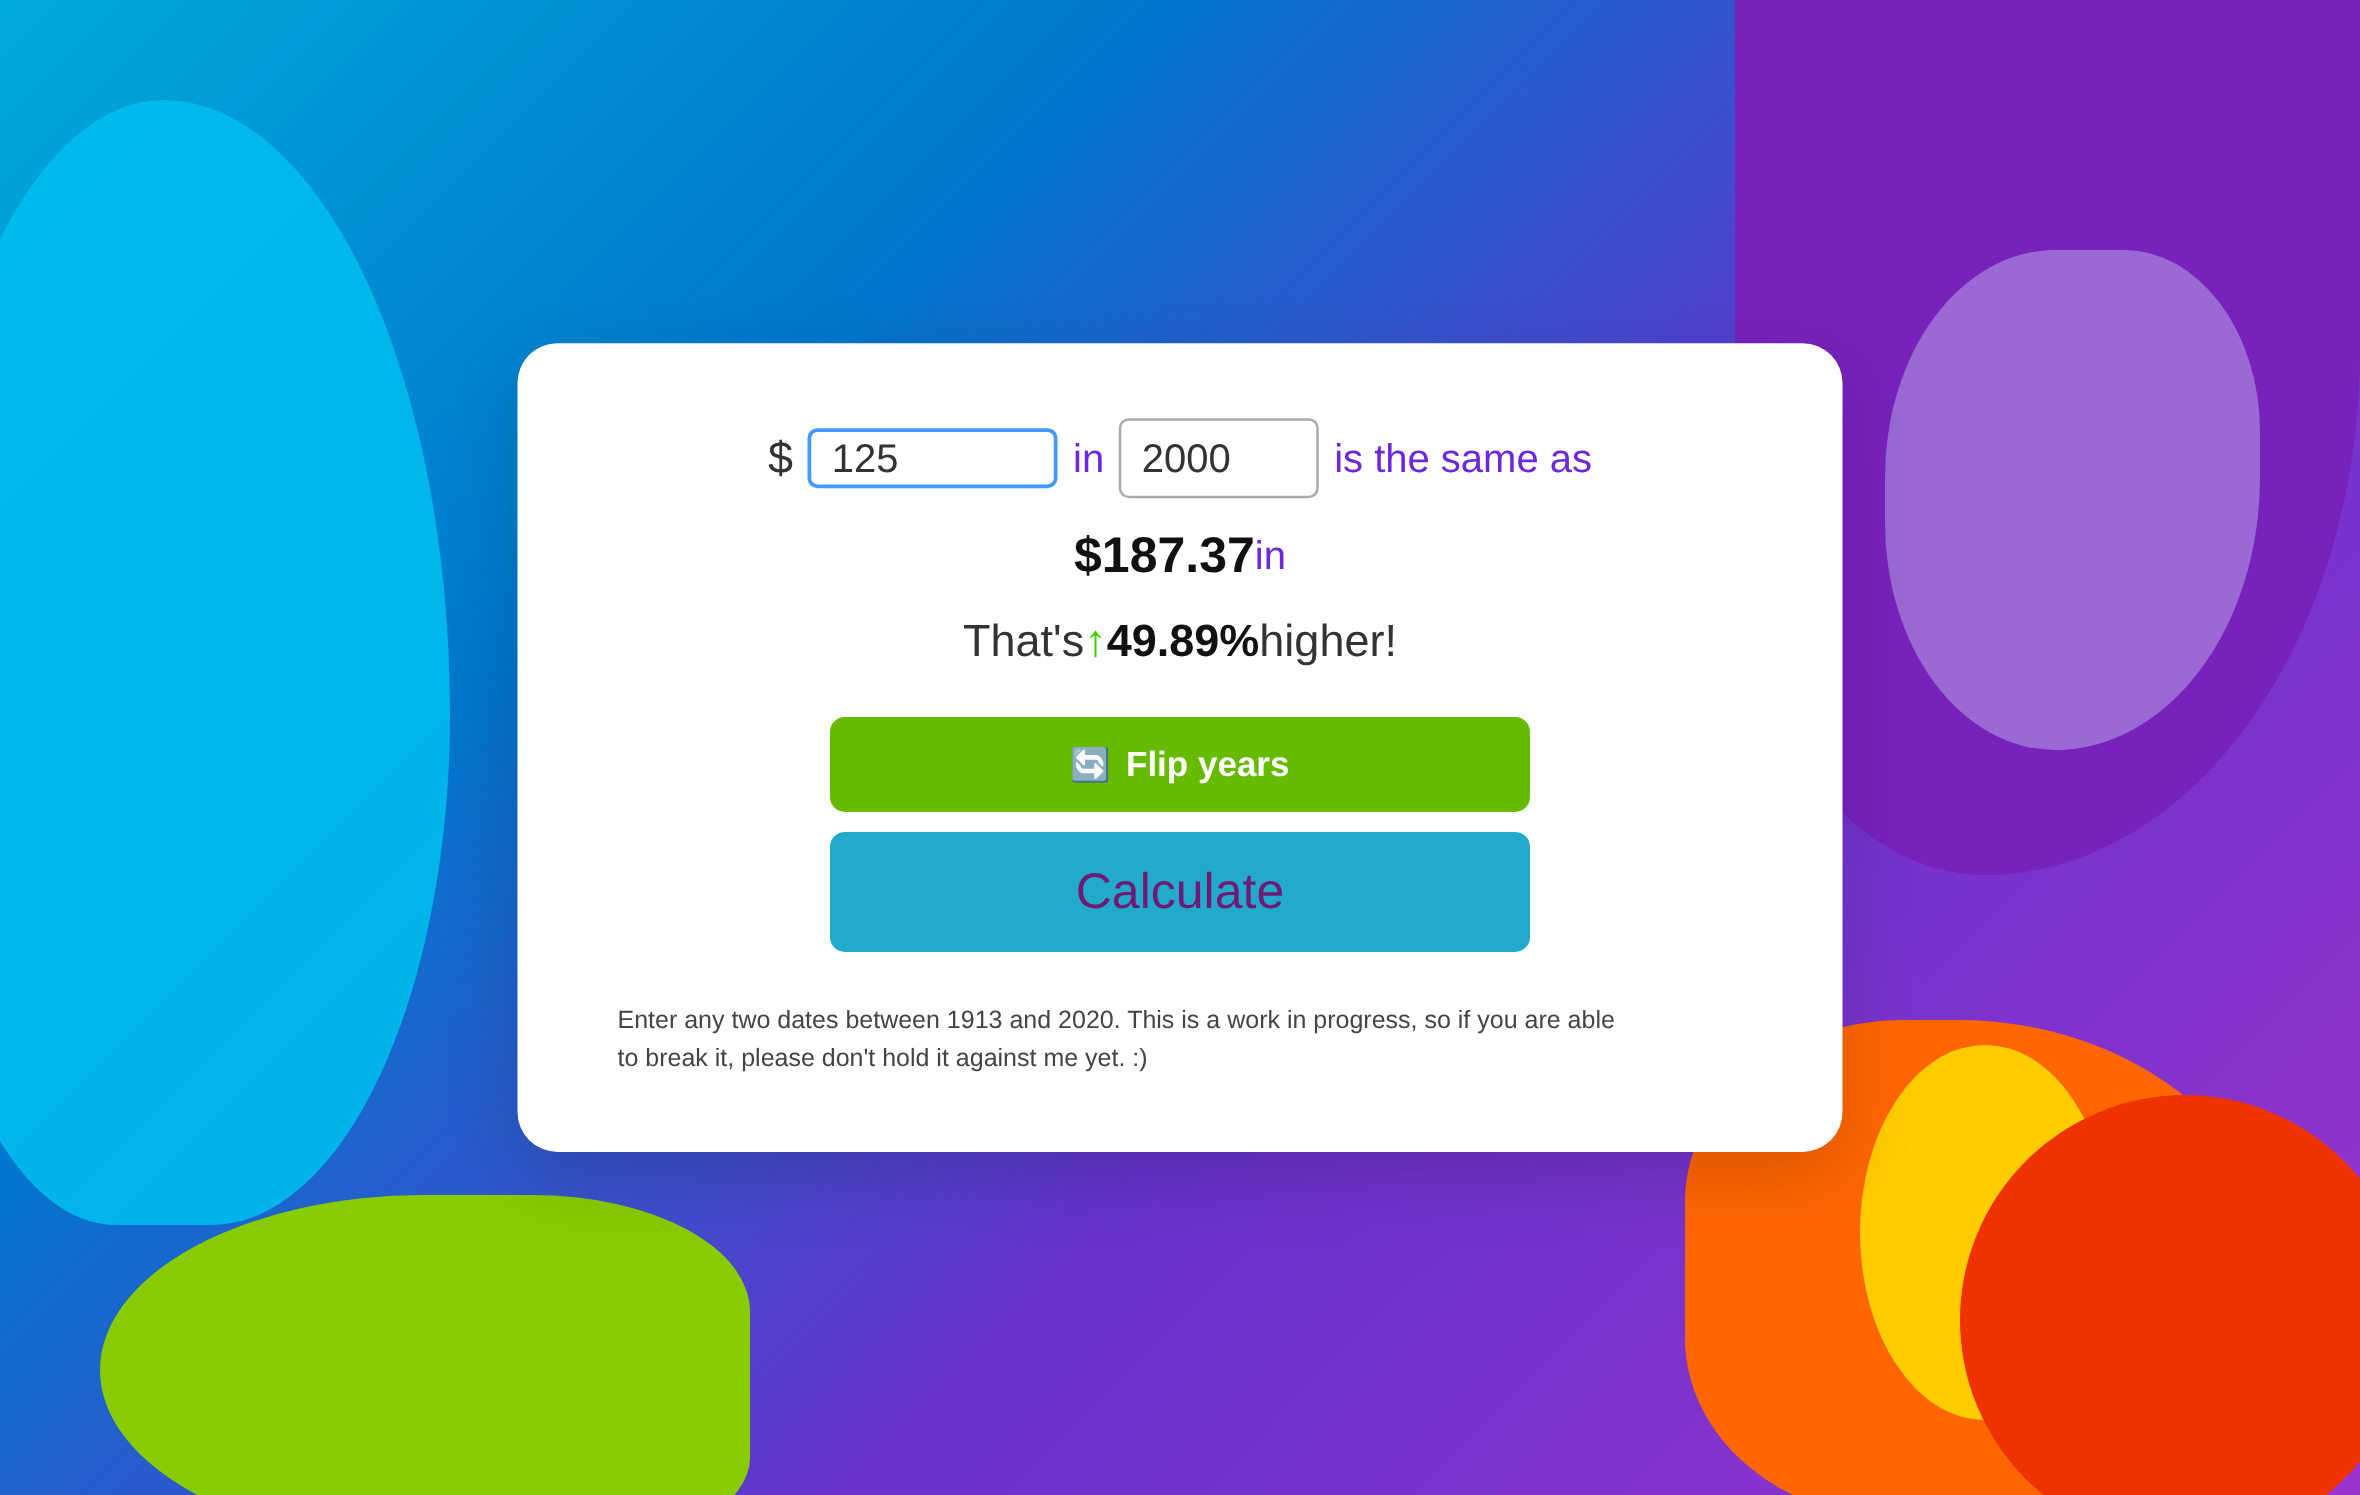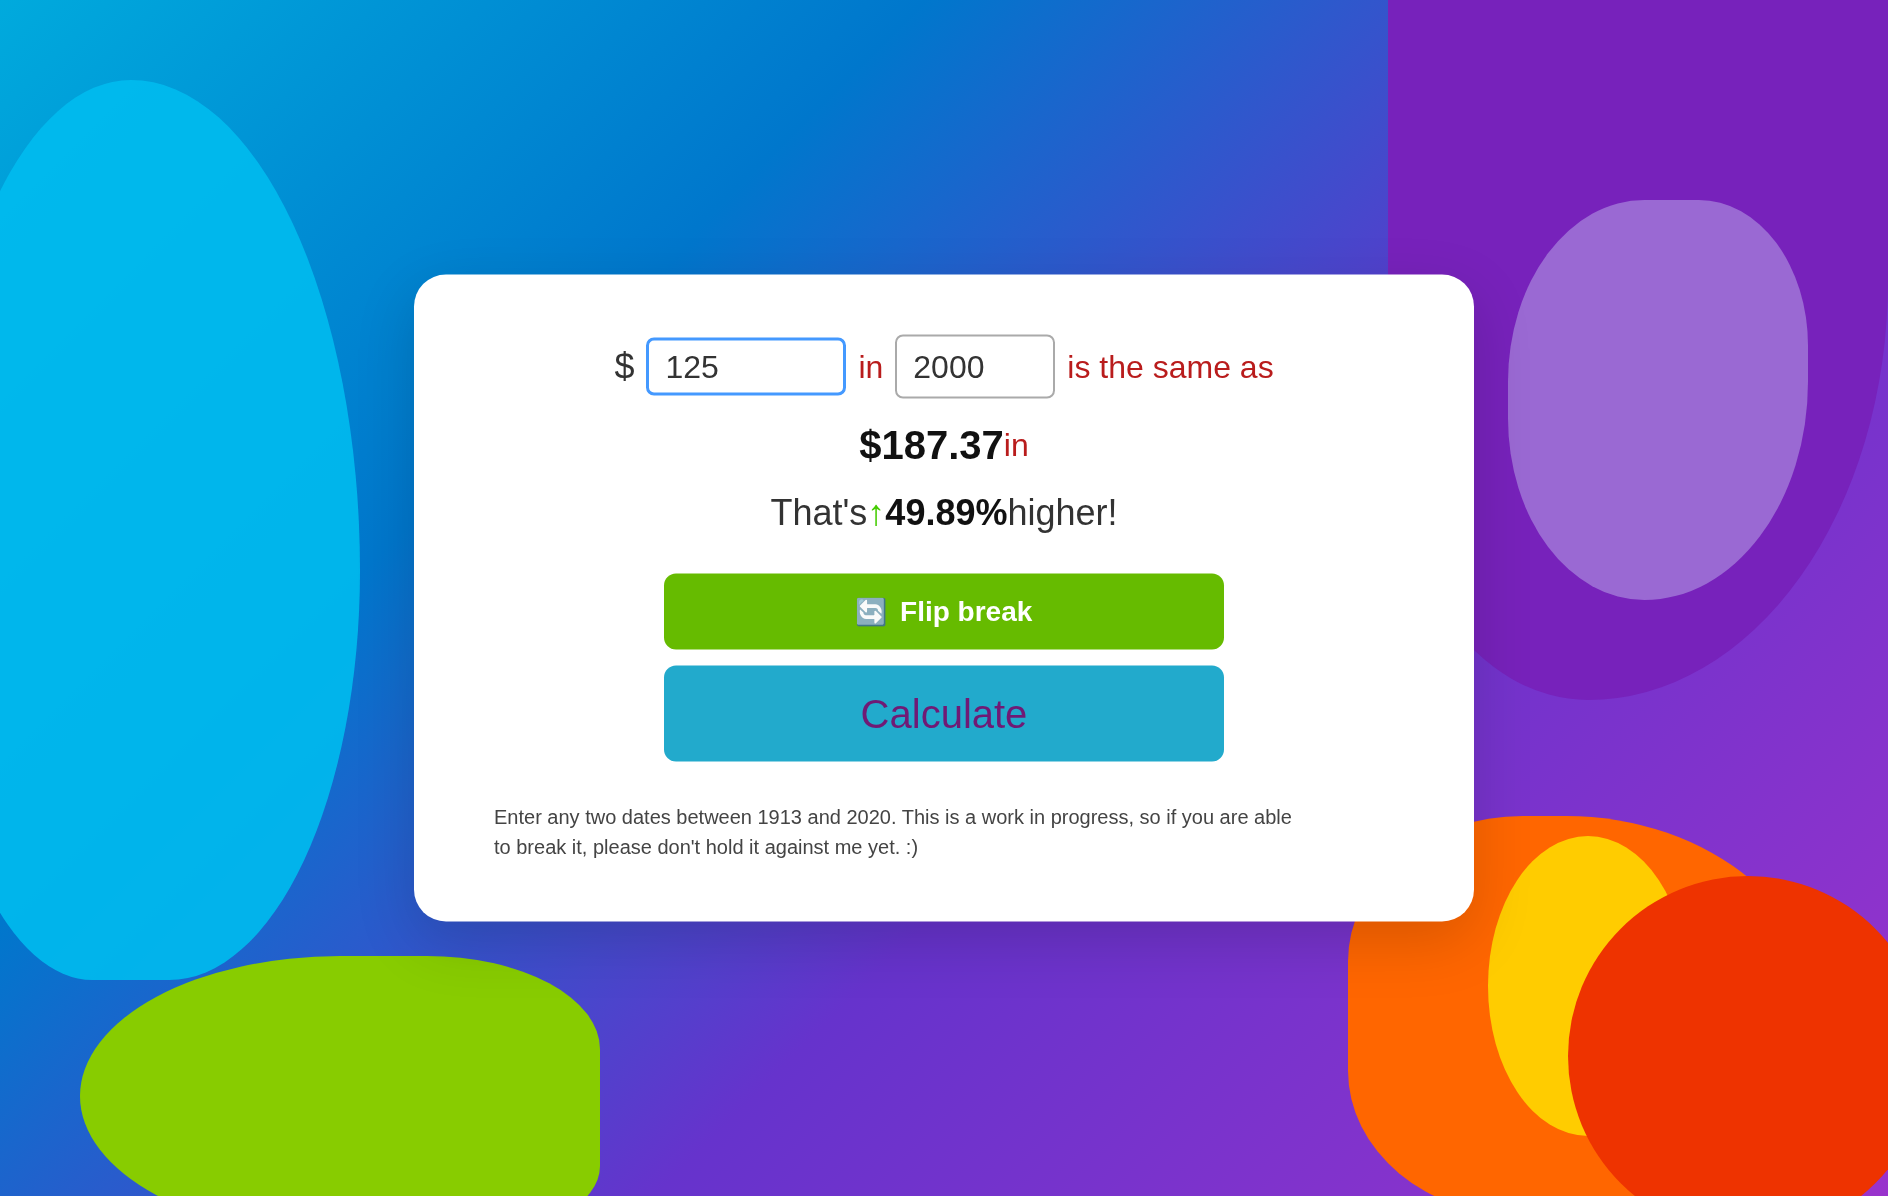--- a/index.html
+++ b/index.html
@@ -119,21 +119,21 @@
     }
 
     .dollar-sign {
       font-size: 36px;
       font-weight: 400;
       color: #333;
     }
 
     .input-amount {
       width: 200px;
-      height: 58px;
+      height: 48px;
       font-size: 32px;
       padding: 0 16px;
       border: 3px solid #4499ff;
       border-radius: 8px;
       outline: none;
       color: #333;
       text-align: left;
     }
 
     .input-year {
@@ -143,21 +143,21 @@
       padding: 0 16px;
       border: 2px solid #aaa;
       border-radius: 8px;
       outline: none;
       color: #333;
       text-align: left;
     }
 
     .text-label {
       font-size: 32px;
-      color: #b91c1c;
+      color: #6d28d9;
     }
 
     
     .row-2 {
       display: flex;
       align-items: center;
       justify-content: center;
       margin-bottom: 24px;
     }
 
@@ -267,21 +267,21 @@
 
   <div class="row-3">
     <span>That's</span>
     <span class="arrow-up">↑</span>
     <span class="percentage">49.89%</span>
     <span>higher!</span>
   </div>
 
   <button class="btn-flip">
     <span class="refresh-icon">🔄</span>
-    <span>Flip break</span>
+    <span>Flip years</span>
   </button>
 
   <button class="btn-calculate">
     <span>Calculate</span>
   </button>
 
   <p class="disclaimer">Enter any two dates between 1913 and 2020. This is a work in progress, so if you are able to break it, please don't hold it against me yet. :)</p>
 
 </div>
 

